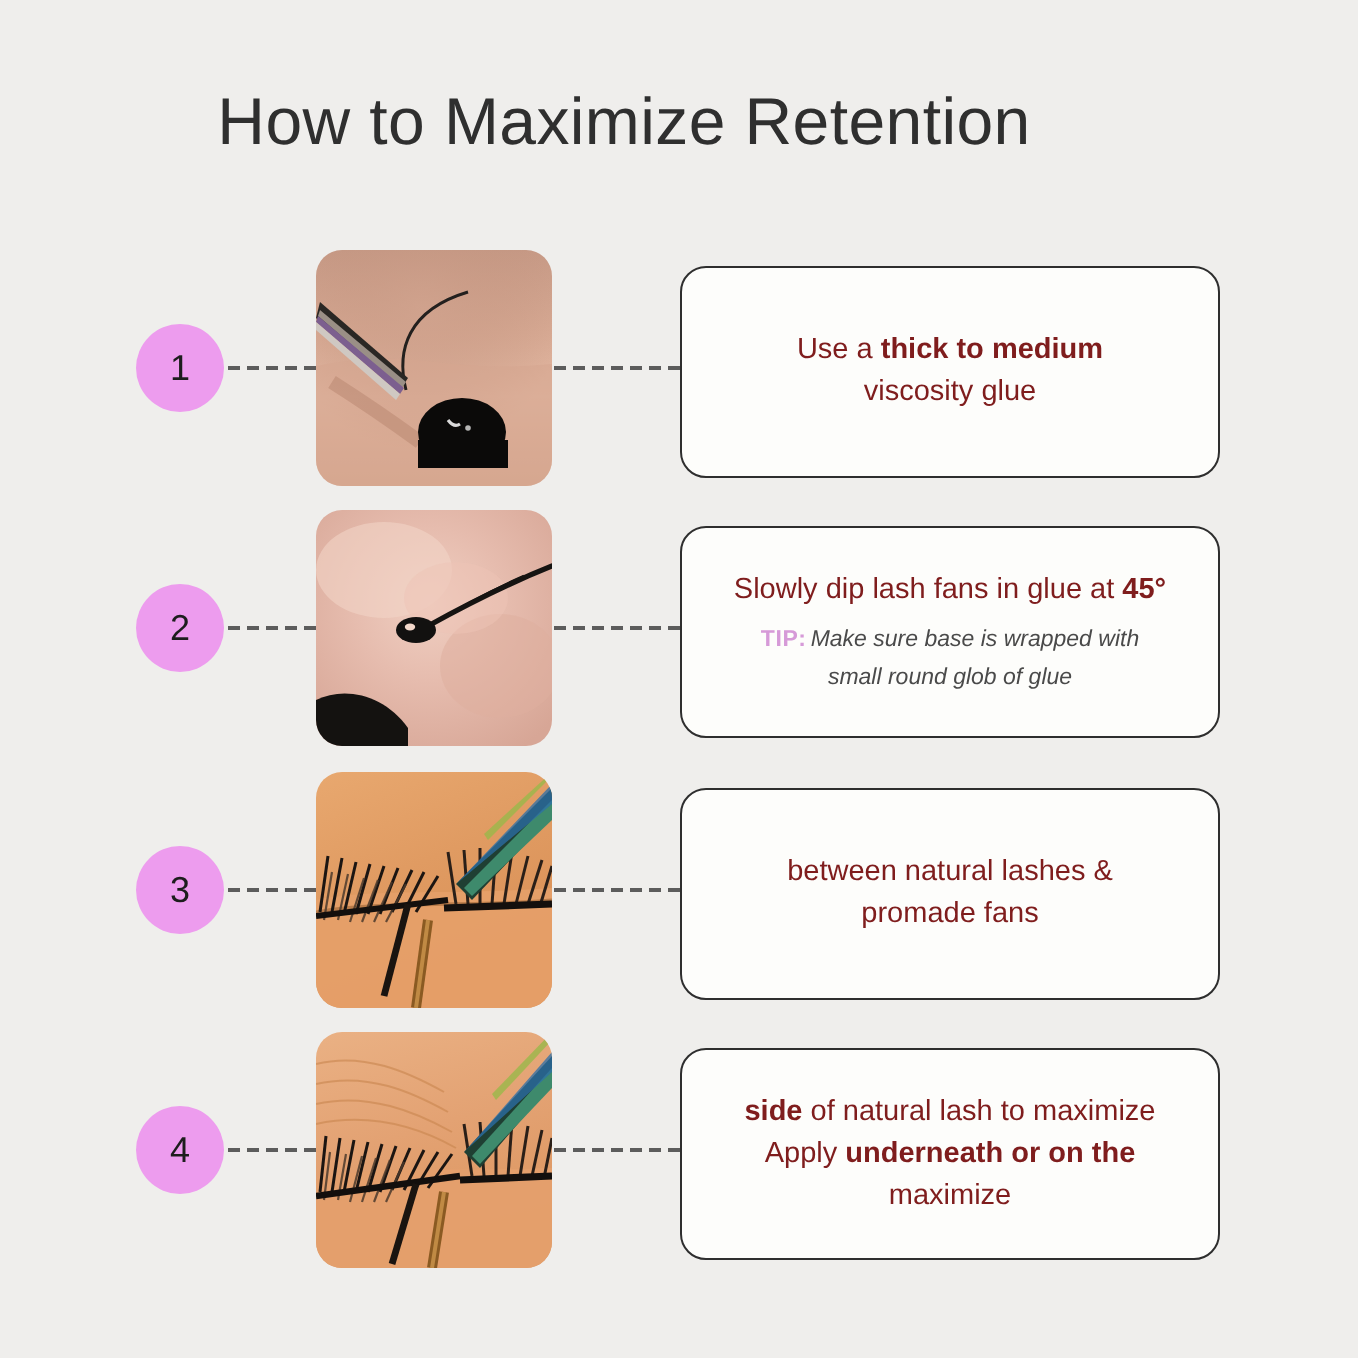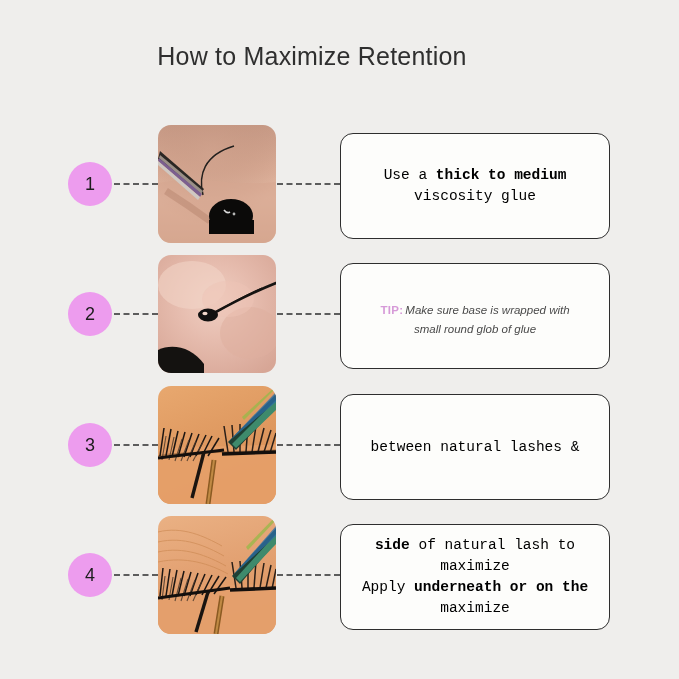--- a/index.html
+++ b/index.html
@@ -20,21 +20,21 @@
     background: #efeeec;
   }
 
   
   .title {
     position: absolute;
     left: 0;
     top: 42px;
     width: 624px;
     text-align: center;
-    font-size: 25px;
+    font-size: 33px;
     font-weight: 300;
     letter-spacing: 0.2px;
     color: #2f2f2f;
     font-family: "Liberation Sans", sans-serif;
   }
 
   
   .row {
     position: absolute;
     left: 0;
@@ -105,23 +105,23 @@
     border-radius: 13px;
     display: flex;
     flex-direction: column;
     align-items: center;
     justify-content: center;
     padding: 6px 14px;
   }
   .tb-line {
     font-size: 14.5px;
     line-height: 21px;
-    color: #000000;
+    color: #7f1d1d;
     text-align: center;
-    font-family: Liberation Mono, monospace;
+    font-family: Liberation Sans, sans-serif;
   }
   .tb-line b { font-weight: 700; }
 
   .tip-line {
     margin-top: 7px;
     text-align: center;
     font-size: 11.5px;
     line-height: 15px;
     color: #4a4a4a;
     font-style: italic;
@@ -213,20 +213,23 @@
         <path d="M104 33 C 88 40 70 50 58 57" stroke="#161412" stroke-width="1.3" fill="none"></path>
         <ellipse cx="50" cy="60" rx="10" ry="6.5" fill="#121110"></ellipse>
         <ellipse cx="47" cy="58.5" rx="2.6" ry="1.7" fill="#f3d8cb"></ellipse>
         <path d="M0 95 C 14 88 34 92 46 109 L46 118 L0 118 Z" fill="#141210"></path>
       </svg>
     </div>
 
     <div class="dash dash-right"></div>
 
     <div class="textbox">
+      <div class="tb-line">
+        <span>Slowly dip lash fans in glue at </span><b>45°</b>
+      </div>
       <div class="tip-line">
         <span class="tip-label">TIP:</span><span>Make sure base is wrapped with</span>
       </div>
       <div class="tip-line" style="margin-top:4px">small round glob of glue</div>
     </div>
   </div>
 
   <div class="row row-3">
     <div class="num-circle">
       <span>3</span>
@@ -290,20 +293,21 @@
           <path d="M56 74 L50 118" stroke="#c08a44" stroke-width="2" fill="none"></path>
           <path d="M46 66 L34 112" stroke="#1a1410" stroke-width="3.4" fill="none"></path>
         </g>
       </svg>
     </div>
 
     <div class="dash dash-right"></div>
 
     <div class="textbox">
       <div class="tb-line">between natural lashes &amp;</div>
+      <div class="tb-line">promade fans</div>
     </div>
   </div>
 
   <div class="row row-4">
     <div class="num-circle">
       <span>4</span>
     </div>
     <div class="dash dash-left"></div>
 
     <div class="photo">

